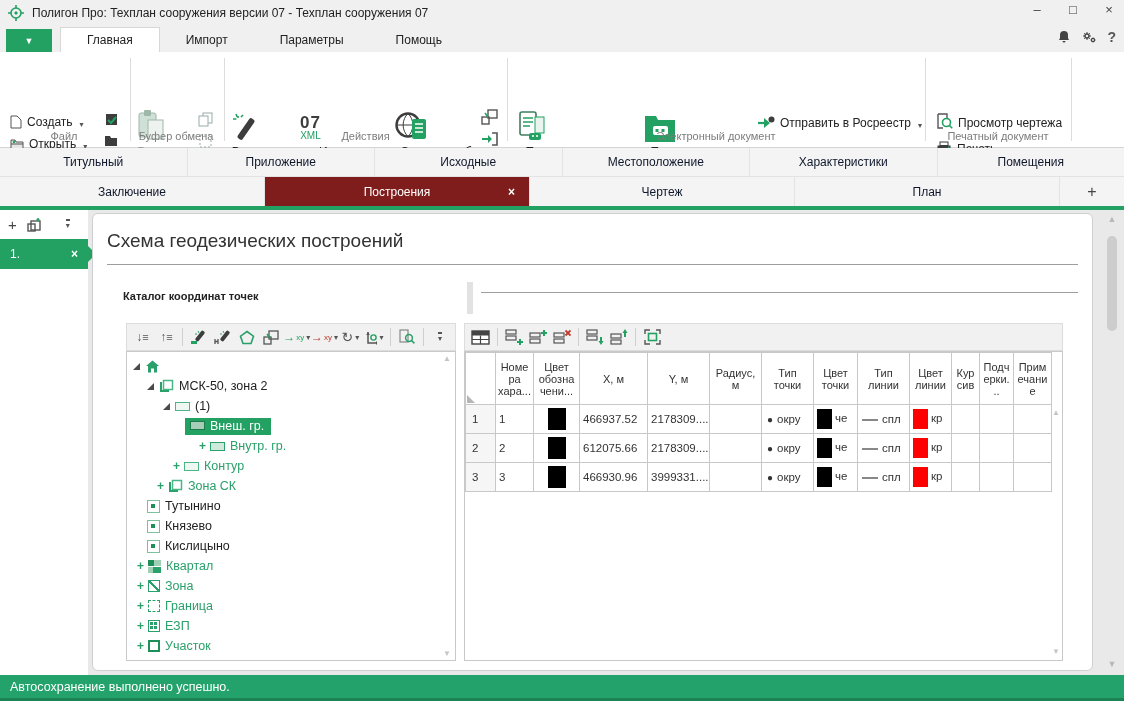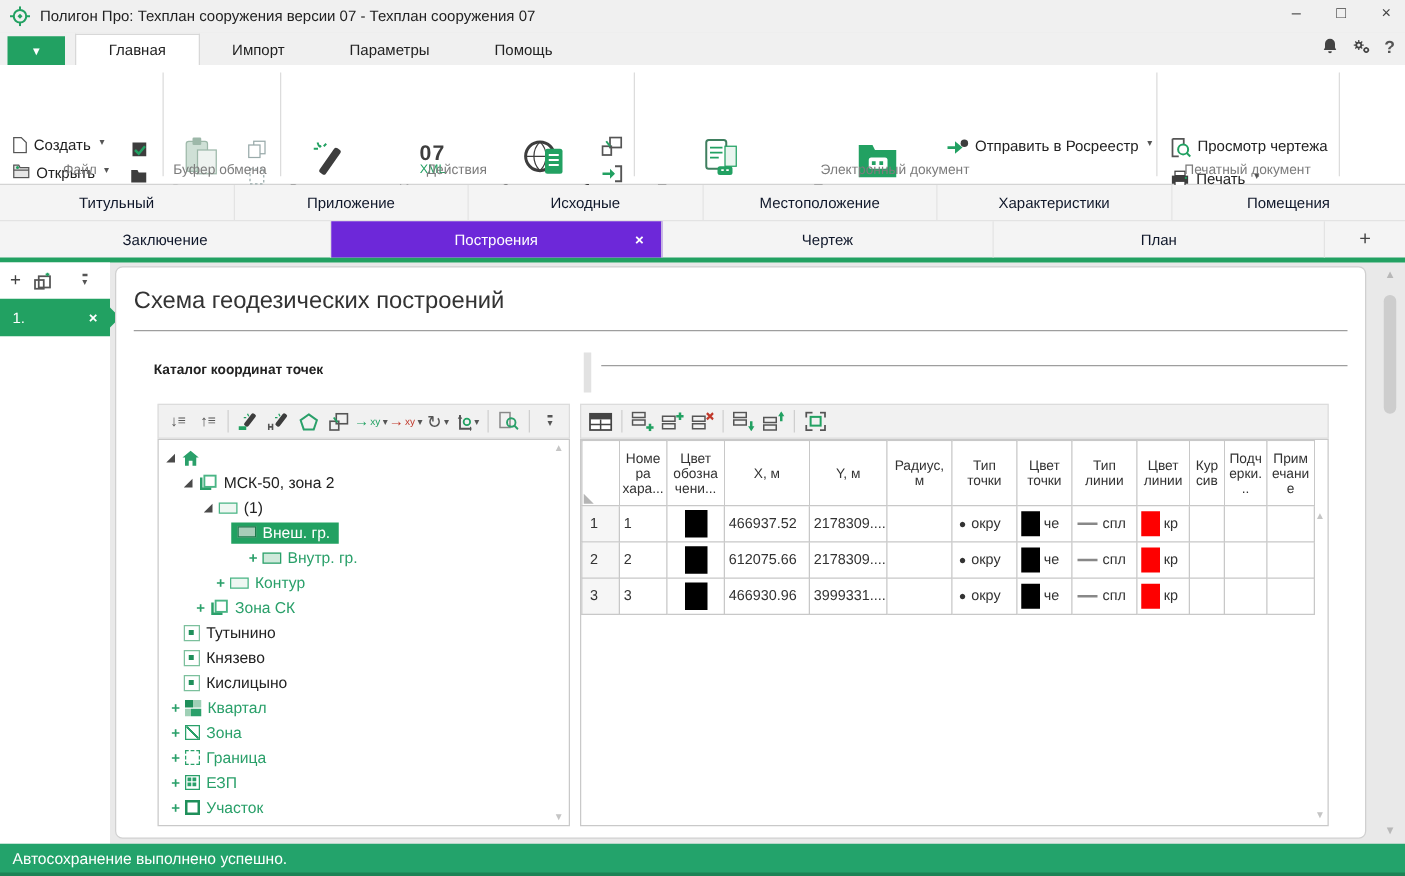--- a/index.html
+++ b/index.html
@@ -20,39 +20,39 @@
                  justify-content:center;margin:0 8px 0 6px;font-size:9px}
   .mtab{padding:0 26px;height:25px;display:flex;align-items:center;color:#222}
   .mtab.active{background:#fff;border:1px solid #d8d8d8;border-bottom:none}
   .menubar-icons{position:absolute;right:8px;top:3px;display:flex;gap:10px;align-items:center;color:#444}
   .help-q{font-size:14px;font-weight:bold;color:#555}
 
   
   .ribbon{position:absolute;top:52px;left:0;right:0;height:96px;background:#fff;border-bottom:1px solid #d4d4d4}
   .rdiv{position:absolute;top:6px;bottom:6px;width:1px;background:#dcdcdc}
   .rgroup-label{position:absolute;bottom:5px;text-align:center;color:#7c7c7c;font-size:11px}
-  .rsm{position:absolute;display:flex;align-items:flex-start;gap:5px;height:20px;color:#222;white-space:nowrap}
+  .rsm{position:absolute;display:flex;align-items:flex-end;gap:5px;height:20px;color:#222;white-space:nowrap}
   .dd{font-size:8px;color:#555;margin-left:2px}
   .rbig{position:absolute;top:56px;text-align:center;line-height:13px;color:#222}
-  .rbig .bicon{height:38px;display:flex;align-items:center;justify-content:center}
+  .rbig .bicon{height:38px;display:flex;align-items:center;justify-content:flex-start}
   .mini-ic{position:absolute;width:22px;height:20px;display:flex;align-items:center;justify-content:center}
   .xml07{line-height:1}
   .n07{font-size:17px;font-weight:bold;color:#3d3d3d;letter-spacing:1px}
   .nxml{font-size:10px;font-weight:normal;color:#22a162}
   .paste-label{color:#9b9b9b}
   .undo-glyph{font-size:16px;color:#a9bcb1}
   .omega{font-size:15px;color:#3d3d3d;font-weight:bold}
 
   
   .tabs{position:absolute;top:148px;left:0;right:0;height:62px;background:#f4f4f4;border-bottom:4px solid #22a162}
   .tabrow{display:flex;height:29px;border-bottom:1px solid #e3e3e3}
   .stab{flex:1;display:flex;align-items:center;justify-content:center;border-right:1px solid #e3e3e3;
         color:#0f172a;position:relative}
   .stab:last-child{border-right:none}
-  .stab.active{background:#6d28d9;color:#fff}
+  .stab.active{background:#7f1d1d;color:#fff}
   .stab .closex{position:absolute;right:14px;color:#fff;font-weight:bold}
   .stab.addtab{flex:0 0 64px;font-size:16px;color:#444}
 
   
   .main{position:absolute;top:210px;bottom:26px;left:0;right:0}
   .side{position:absolute;left:0;top:0;bottom:0;width:88px;background:#fff}
   .side-toolbar{display:flex;align-items:center;gap:10px;padding:6px 8px;color:#444}
   .page-tab{position:relative;height:30px;background:#22a162;color:#fff;display:flex;align-items:center;
             padding:0 10px;justify-content:space-between}
   .page-tab .notch{position:absolute;right:-8px;top:7px;width:0;height:0;

